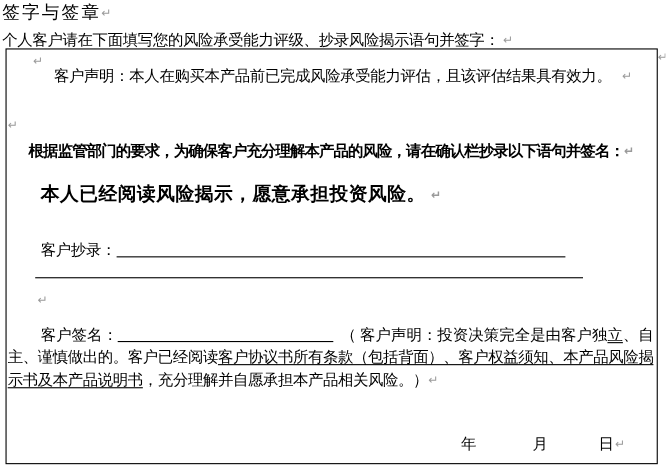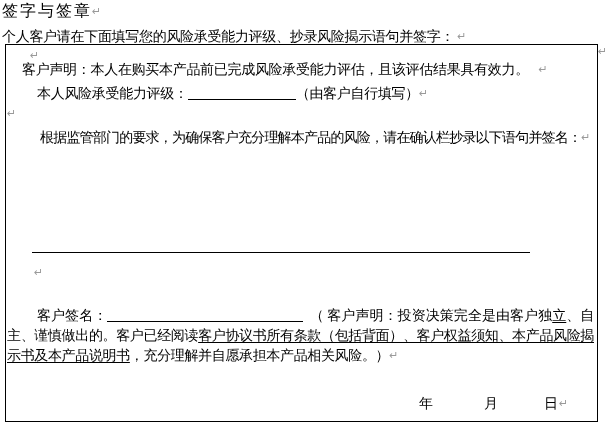--- a/index.html
+++ b/index.html
@@ -17,21 +17,21 @@
     border:1px solid #000;background:#fff;
   }
   .form-box .line{font-size:14px;letter-spacing:-0.3px;white-space:nowrap;}
   .blank{display:inline-block;border-bottom:1px solid #000;height:13px;vertical-align:-2px;}
   .blank-rating{width:108px;}
   .blank-copy{width:408px;}
   .blank-copy2{left:26px;top:194px;width:498px;height:13px;border-bottom:1px solid #000;}
   .blank-sign{width:196px;}
   .statement{left:31px;top:120px;font-size:17px;font-weight:bold;letter-spacing:0.5px;white-space:nowrap;}
   .sign-para{
-    left:1px;top:261px;width:587px;font-size:14px;letter-spacing:-0.35px;
+    left:1px;top:251px;width:587px;font-size:14px;letter-spacing:-0.35px;
     line-height:20px;text-indent:30px;text-align:justify;
   }
   .u{text-decoration:underline;text-underline-offset:2px;}
   .note-open{margin-left:6px;}
   .date-label{font-size:14px;}
   .y{left:413px;top:350px;} .m{left:478px;top:350px;} .d{left:538px;top:350px;}
   .d-mark{left:553px;top:352px;}
 </style>
 </head>
 <body>
@@ -39,29 +39,30 @@
 <div class="abs doc-title"><span>签字与签章</span><span class="pilcrow">↵</span></div>
 
 <div class="abs doc-subtitle"><span>个人客户请在下面填写您的风险承受能力评级、抄录风险揭示语句并签字：</span> <span class="pilcrow">↵</span></div>
 
 <span class="abs pilcrow" style="left:598px;top:45px;">↵</span>
 
 <div class="abs form-box">
 
   <span class="abs pilcrow" style="left:24px;top:4px;">↵</span>
 
-  <div class="abs line" style="left:16px;top:16px;"><span>客户声明：本人在购买本产品前已完成风险承受能力评估，且该评估结果具有效力。</span>&nbsp;&nbsp;&nbsp;<span class="pilcrow">↵</span></div>
+  <div class="abs line" style="left:43px;top:16px;"><span>客户声明：本人在购买本产品前已完成风险承受能力评估，且该评估结果具有效力。</span>&nbsp;&nbsp;&nbsp;<span class="pilcrow">↵</span></div>
 
-  <div class="abs line" style="left:31px;top:40px;"><span>本人风险承受能力评级：</span><span class="blank blank-rating"></span><span>（由客户自行填写）</span><span class="pilcrow">↵</span></div>
 
   <span class="abs pilcrow" style="left:1px;top:62px;">↵</span>
 
-  <div class="abs line" style="left:34px;top:84px;letter-spacing:-0.8px;"><span>根据监管部门的要求，为确保客户充分理解本产品的风险，请在确认栏抄录以下语句并签名：</span><span class="pilcrow">↵</span></div>
+  <div class="abs line" style="left:20px;top:84px;letter-spacing:-0.8px;font-weight:bold;"><span>根据监管部门的要求，为确保客户充分理解本产品的风险，请在确认栏抄录以下语句并签名：</span><span class="pilcrow">↵</span></div>
 
+  <div class="abs statement"><span>本人已经阅读风险揭示，愿意承担投资风险。</span> <span class="pilcrow">↵</span></div>
 
+  <div class="abs line" style="left:31px;top:174px;"><span>客户抄录：</span><span class="blank blank-copy"></span></div>
 
   <div class="abs blank-copy2"></div>
 
   <span class="abs pilcrow" style="left:28px;top:221px;">↵</span>
 
   <div class="abs sign-para"><span>客户签名：</span><span class="blank blank-sign"></span><span class="note-open">（ 客户声明：投资决策完全是由客户独</span><span class="u">立</span><span>、自主、谨慎做出的。客户已经阅读</span><span class="u">客户协议书所有条款（包括背面）、客户权益须知、本产品风险揭示书及本产品说明书</span><span>，充分理解并自愿承担本产品相关风险。）</span><span class="pilcrow">↵</span></div>
 
   <span class="abs date-label y">年</span>
   <span class="abs date-label m">月</span>
   <span class="abs date-label d">日</span>

